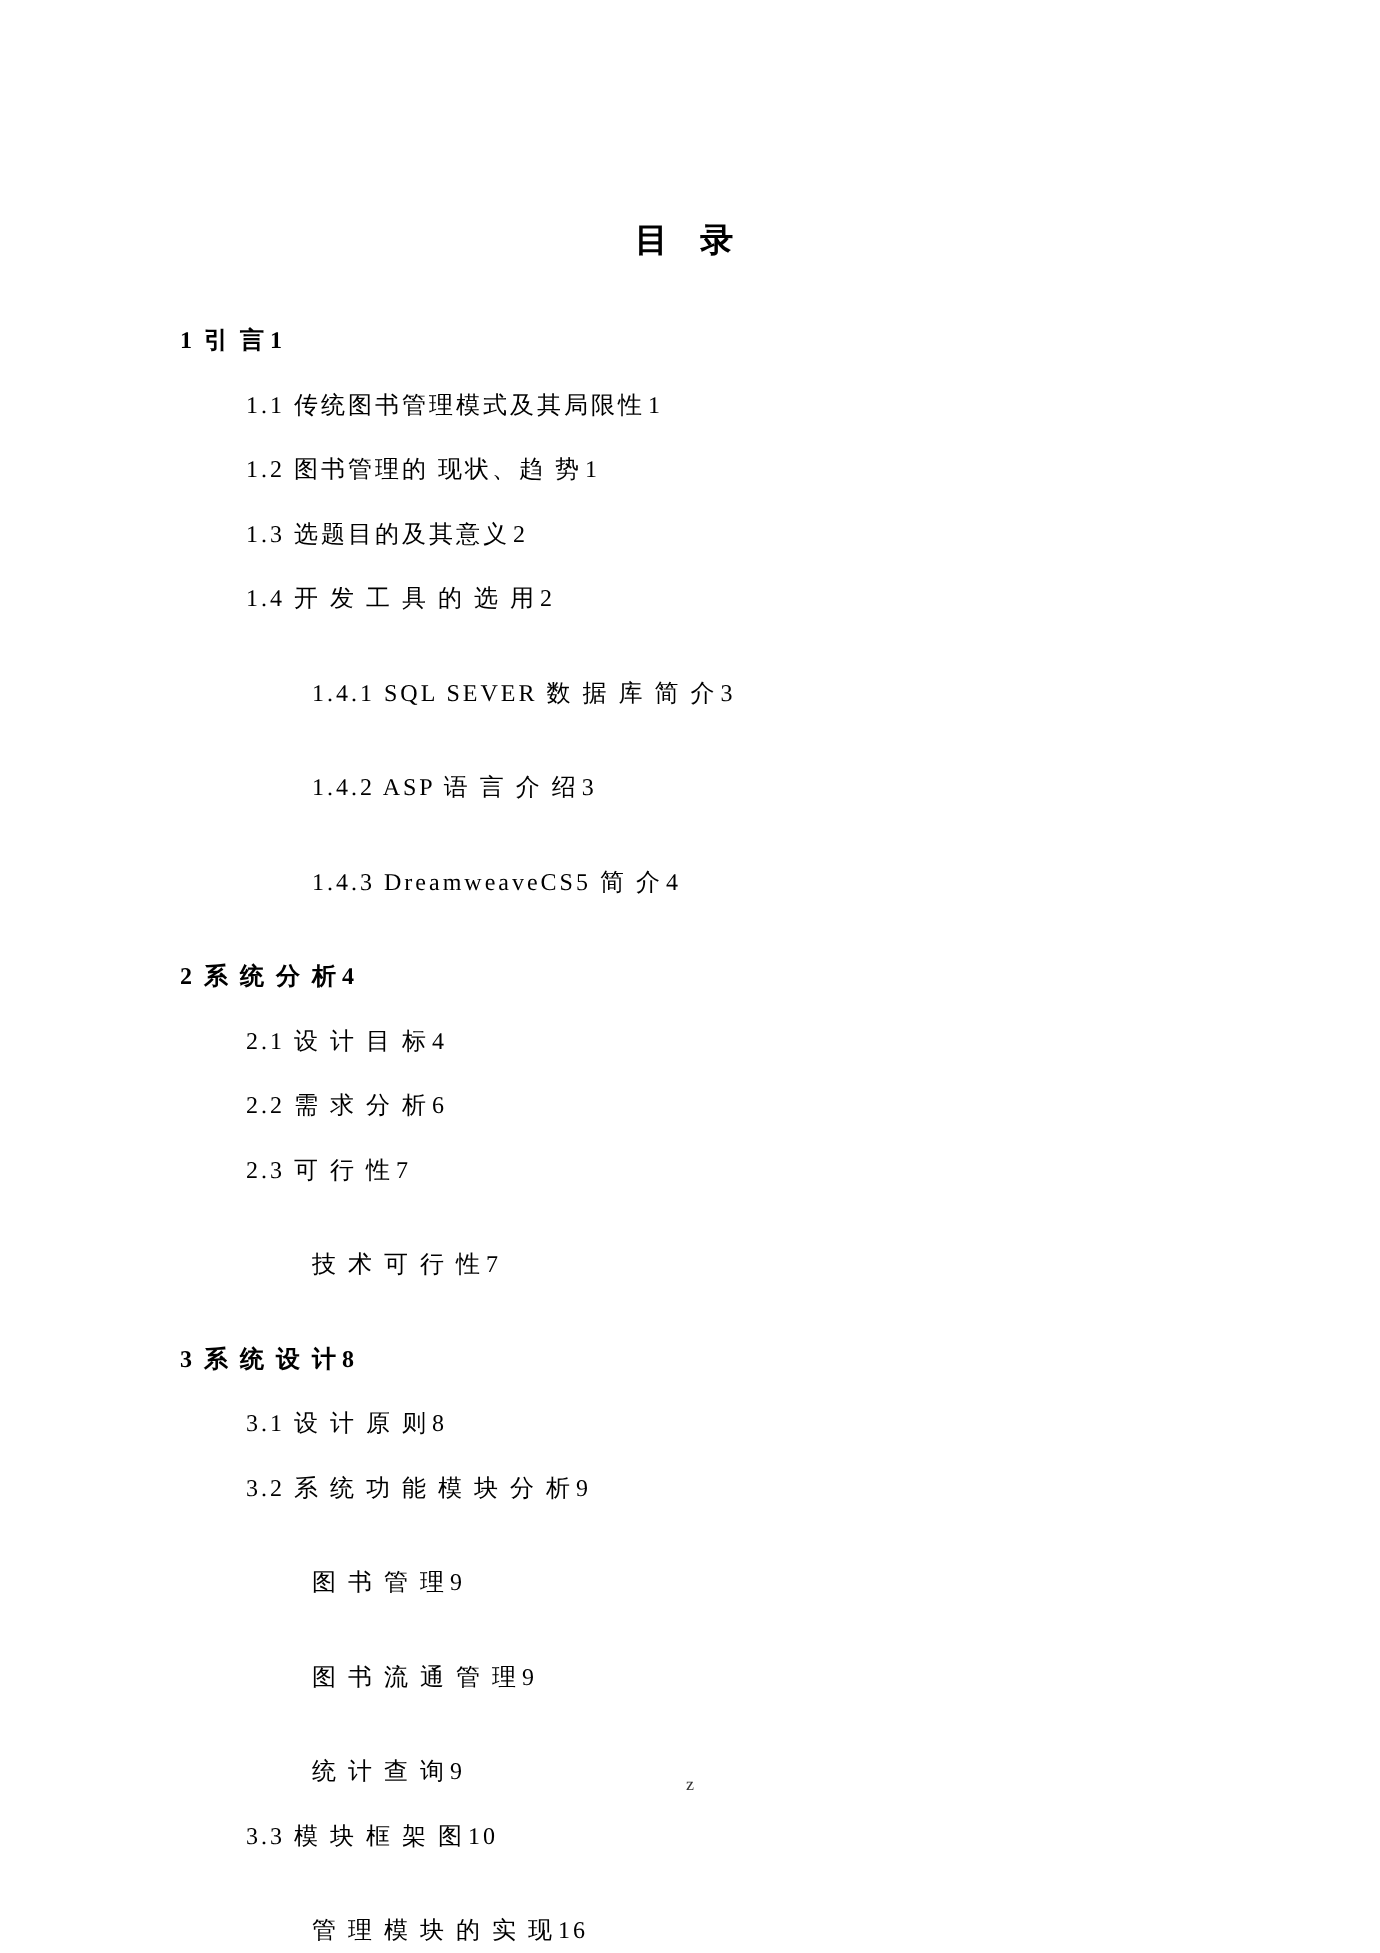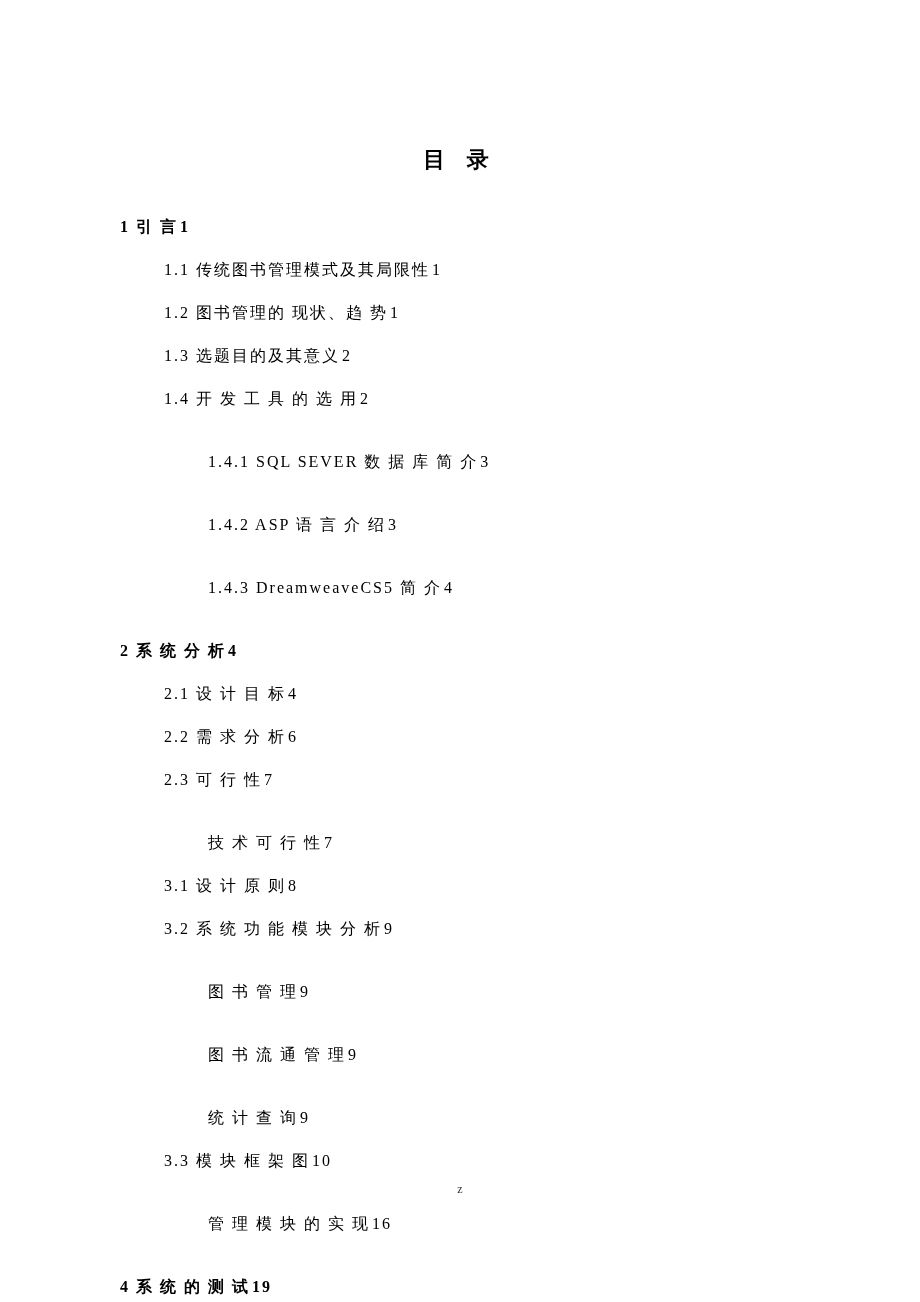--- a/index.html
+++ b/index.html
@@ -77,20 +77,21 @@
       <div class="level-2"><span class="entry-text">1.3 选题目的及其意义</span><span class="entry-page">2</span></div>
       <div class="level-2"><span class="entry-text">1.4 开 发 工 具 的 选 用</span><span class="entry-page">2</span></div>
       <div class="level-3"><span class="entry-text">1.4.1 SQL SEVER 数 据 库 简 介</span><span class="entry-page">3</span></div>
       <div class="level-3"><span class="entry-text">1.4.2 ASP 语 言 介 绍</span><span class="entry-page">3</span></div>
       <div class="level-3"><span class="entry-text">1.4.3 DreamweaveCS5 简 介</span><span class="entry-page">4</span></div>
       <div class="level-1"><span class="entry-text">2 系 统 分 析</span><span class="entry-page">4</span></div>
       <div class="level-2"><span class="entry-text">2.1 设 计 目 标</span><span class="entry-page">4</span></div>
       <div class="level-2"><span class="entry-text">2.2 需 求 分 析</span><span class="entry-page">6</span></div>
       <div class="level-2"><span class="entry-text">2.3  可 行 性</span><span class="entry-page">7</span></div>
       <div class="level-3"><span class="entry-text">技 术 可 行 性</span><span class="entry-page">7</span></div>
+      <div class="level-1"><span class="entry-text">3 系 统 设 计</span><span class="entry-page">8</span></div>
       <div class="level-2"><span class="entry-text">3.1 设 计 原 则</span><span class="entry-page">8</span></div>
       <div class="level-2"><span class="entry-text">3.2 系 统 功 能 模 块 分 析</span><span class="entry-page">9</span></div>
       <div class="level-3"><span class="entry-text">图 书 管 理</span><span class="entry-page">9</span></div>
       <div class="level-3"><span class="entry-text">图 书 流 通 管 理</span><span class="entry-page">9</span></div>
       <div class="level-3"><span class="entry-text">统 计 查 询</span><span class="entry-page">9</span></div>
       <div class="level-2"><span class="entry-text">3.3 模 块 框 架 图</span><span class="entry-page">10</span></div>
       <div class="level-3"><span class="entry-text">管 理 模 块 的 实 现</span><span class="entry-page">16</span></div>
       <div class="level-1"><span class="entry-text">4 系 统 的 测 试</span><span class="entry-page">19</span></div>
     </div>
 </div>

